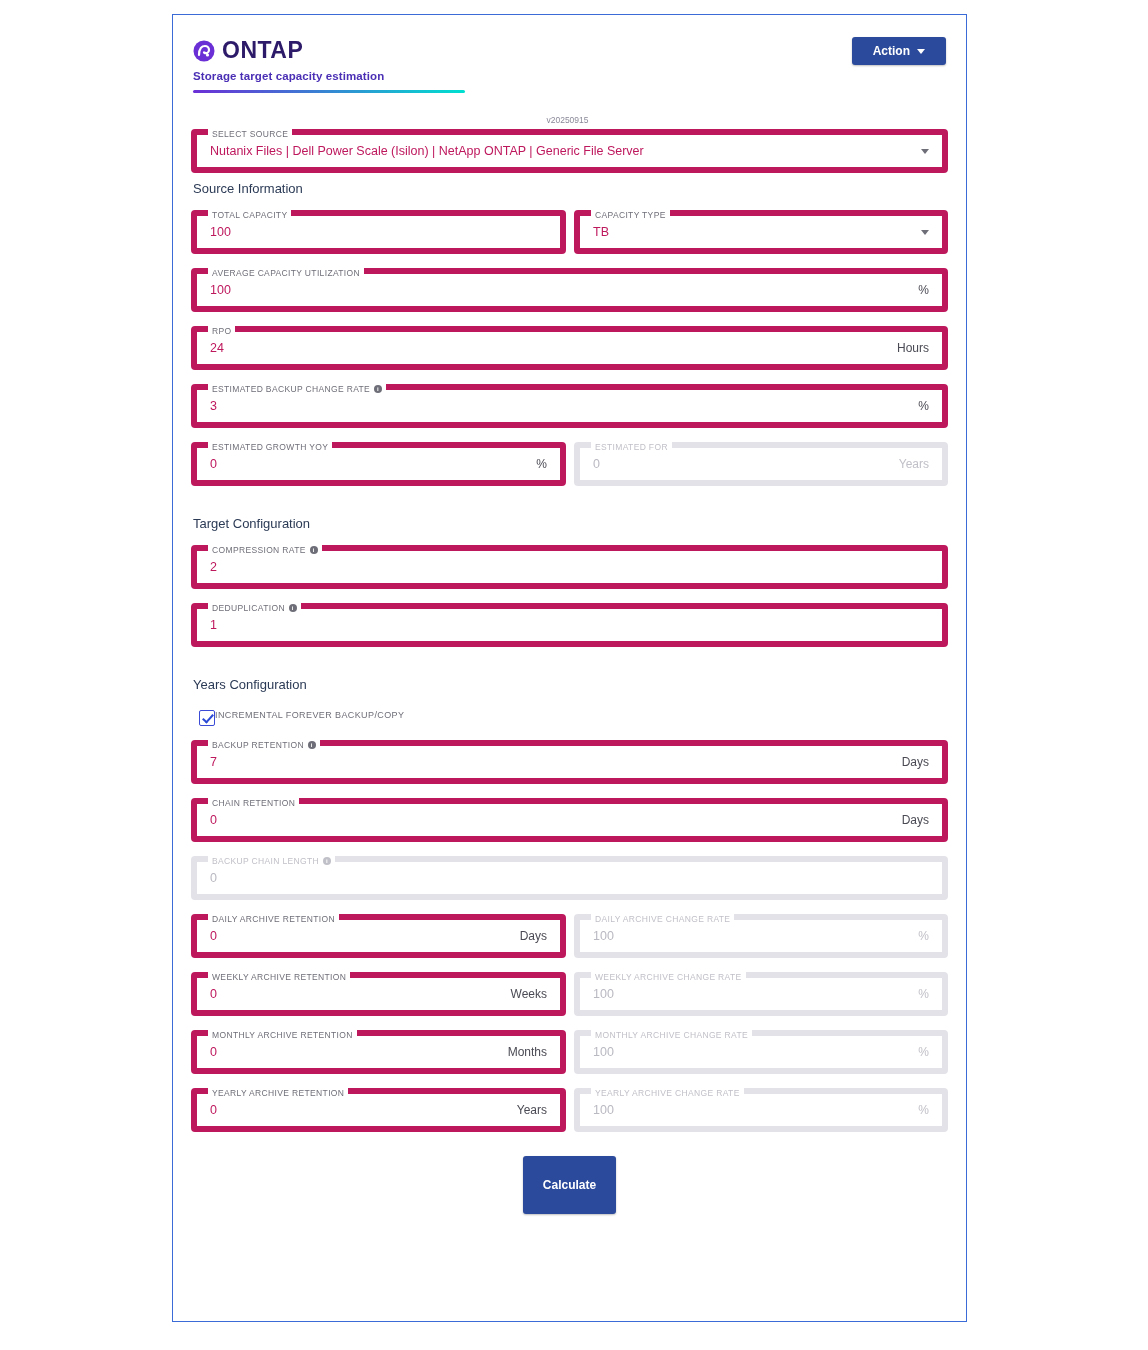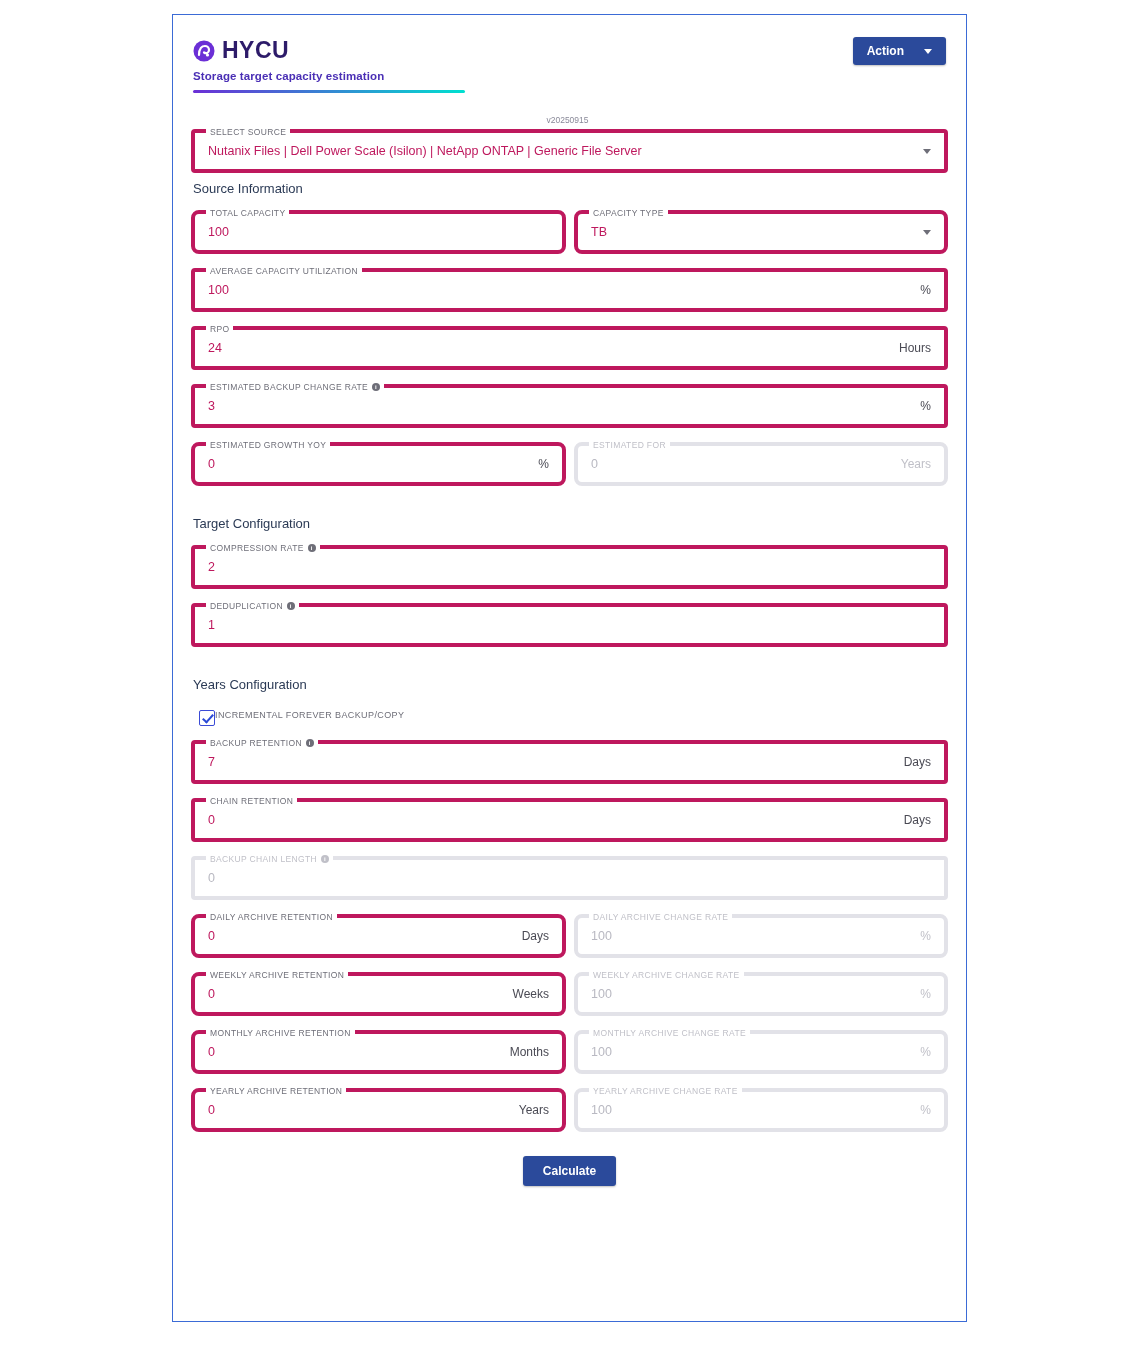--- a/index.html
+++ b/index.html
@@ -59,45 +59,45 @@
     background: linear-gradient(to right, #6b2fd6, #00e0d0);
     border-radius: 2px;
   }
   .action-btn {
     background: #2b4a9b;
     color: #ffffff;
     border: none;
     border-radius: 3px;
     font-size: 12px;
     font-weight: bold;
-    padding: 7px 14px;
+    padding: 7px 21px;
     display: flex;
     align-items: center;
-    gap: 20px;
+    gap: 7px;
     cursor: pointer;
     box-shadow: 0 1px 2px rgba(0,0,0,0.25);
   }
   .caret-down {
     width: 0; height: 0;
     border-left: 4px solid transparent;
     border-right: 4px solid transparent;
     border-top: 5px solid #ffffff;
     display: inline-block;
   }
   .version {
     text-align: center;
     font-size: 8.5px;
     color: #8a8a99;
     padding-right: 4px;
     margin-top: 22px;
   }
   
   .field {
     position: relative;
-    border: 4px solid #be185d;
+    border: 6px solid #be185d;
     border-radius: 4px;
     height: 44px;
     margin-top: 14px;
     display: flex;
     align-items: center;
     padding: 0 13px;
     background: #ffffff;
   }
   .field.disabled { border-color: #e2e2e8; }
   .field-legend {
@@ -145,21 +145,21 @@
   }
   .field.disabled .field-unit { color: #c0c0c8; }
   .select-caret {
     width: 0; height: 0;
     border-left: 4px solid transparent;
     border-right: 4px solid transparent;
     border-top: 5px solid #6e6e78;
     margin-left: 8px;
   }
   .row { display: flex; gap: 8px; }
-  .row > .field { flex: 1; border-radius: 8px; }
+  .row > .field { flex: 1; }
   .col-left { width: 375px; flex: none !important; }
   
   .section-title {
     font-size: 13px;
     color: #2b3a55;
     margin-top: 8px;
     margin-bottom: 0;
     padding-left: 2px;
   }
   .section-title.spaced { margin-top: 30px; }
@@ -198,42 +198,42 @@
     margin-top: 24px;
     padding-bottom: 22px;
   }
   .calc-btn {
     background: #2b4a9b;
     color: #ffffff;
     border: none;
     border-radius: 3px;
     font-size: 12px;
     font-weight: bold;
-    padding: 8px 20px;
+    padding: 22px 20px;
     cursor: pointer;
     box-shadow: 0 1px 2px rgba(0,0,0,0.25);
   }
 </style>
 </head>
 <body>
 
 <div class="app-frame">
   <div class="inner">
 
     <div class="header">
       <div class="brand-block">
         <div class="logo-row">
           <span class="logo-mark">
             <svg width="22" height="22" viewBox="0 0 22 22">
               <circle cx="11" cy="11" r="10.5" fill="#6b2fd6"></circle>
               <path d="M6 15 C6 8, 9 6, 12 6 C14 6, 16 7.5, 16 10 C16 13, 13 14, 11 12.5" stroke="#ffffff" stroke-width="2.2" fill="none" stroke-linecap="round"></path>
               <circle cx="14.5" cy="15" r="1.6" fill="#ffffff"></circle>
             </svg>
           </span>
-          <span class="logo-text">HYCU</span>
+          <span class="logo-text">ONTAP</span>
         </div>
         <div class="subtitle">Storage target capacity estimation</div>
         <div class="grad-bar"></div>
       </div>
       <button class="action-btn">
         <span>Action</span>
         <span class="caret-down"></span>
       </button>
     </div>
 

